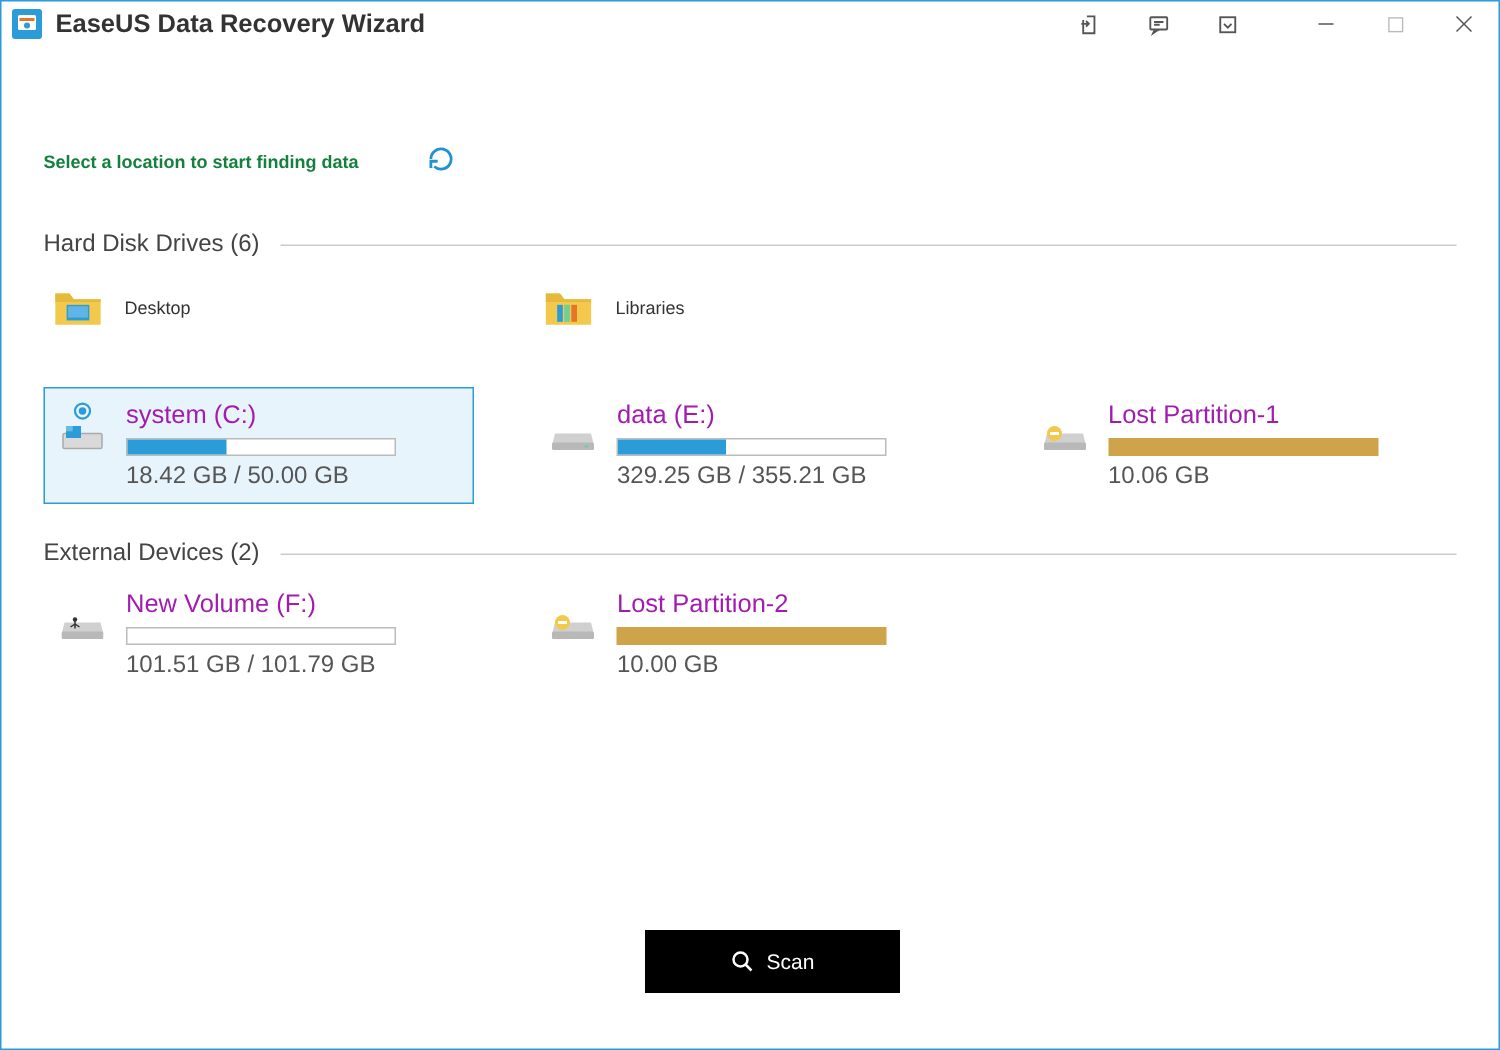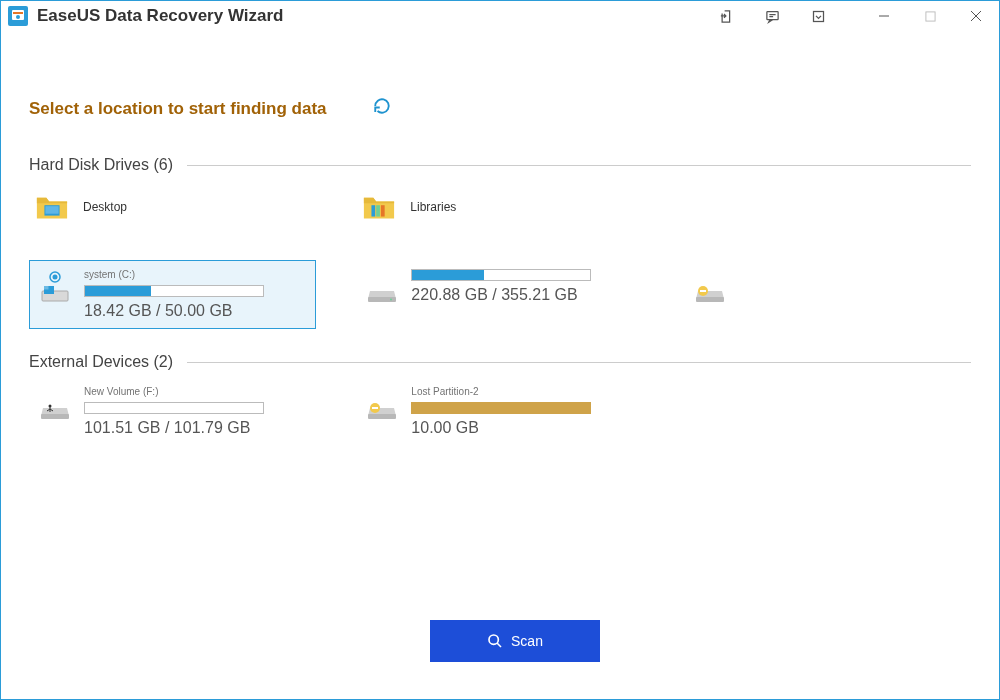--- a/index.html
+++ b/index.html
@@ -7,44 +7,44 @@
     
     
     .titlebar { height: 30px; display: flex; align-items: center; padding: 0 0 0 6px; }
     .app-icon { width: 22px; height: 22px; margin-right: 8px; }
     .app-title { font-size: 17px; font-weight: bold; color: #333; flex: 1; }
     .tb-icon { width: 46px; height: 30px; display: flex; align-items: center; justify-content: center; cursor: pointer; color: #555; }
     .tb-sep { width: 20px; }
     
     
     .content { padding: 66px 28px 0 28px; }
-    .headline { font-size: 17px; font-weight: bold; color: #a16207; display: flex; align-items: center; gap: 40px; }
+    .headline { font-size: 12px; font-weight: bold; color: #15803d; display: flex; align-items: center; gap: 40px; }
     .refresh { margin-left: 6px; color: #1f93cf; cursor: pointer; }
     
     .section-header { display: flex; align-items: center; margin-top: 36px; font-size: 16px; color: #444; }
     .section-header .line { flex: 1; height: 1px; background: #ccc; margin-left: 14px; }
     
     .grid { display: grid; grid-template-columns: repeat(3, 1fr); column-gap: 40px; row-gap: 22px; margin-top: 14px; }
     
     .folder-item { display: flex; align-items: center; padding: 8px 6px; cursor: pointer; border-radius: 2px; }
     .folder-icon { width: 34px; height: 30px; margin-right: 14px; }
     .folder-label { font-size: 12px; color: #333; }
     
     .drive-item { display: flex; align-items: flex-start; padding: 8px 6px 8px 4px; cursor: pointer; border: 1px solid transparent; }
     .drive-item.selected { border: 1px solid #2b9cd8; background: #e8f4fb; }
     .drive-icon-col { width: 42px; display: flex; flex-direction: column; align-items: center; }
     .radio { width: 12px; height: 12px; margin-bottom: 4px; }
     .drive-icon { width: 28px; height: 18px; }
     .drive-info { flex: 1; padding-left: 8px; }
-    .drive-name { font-size: 10px; color: #737373; margin-bottom: 5px; }
+    .drive-name { font-size: 17px; color: #a21caf; margin-bottom: 5px; }
     .bar-outer { width: 180px; height: 12px; border: 1px solid #bbb; background: #fff; position: relative; }
     .bar-inner { height: 100%; position: absolute; left: 0; top: 0; }
     .drive-size { font-size: 16px; color: #555; margin-top: 5px; }
     
-    .scan-btn { position: absolute; left: 430px; top: 620px; width: 170px; height: 42px; background: #1d4ed8; color: #fff; display: flex; align-items: center; justify-content: center; font-size: 14px; cursor: pointer; }
+    .scan-btn { position: absolute; left: 430px; top: 620px; width: 170px; height: 42px; background: #000000; color: #fff; display: flex; align-items: center; justify-content: center; font-size: 14px; cursor: pointer; }
     .scan-btn svg { margin-right: 8px; }
   </style>
 </head>
 <body>
 
 <div class="titlebar">
   <span class="app-icon">
     <svg viewBox="0 0 22 22">
         <rect x="1" y="1" width="20" height="20" rx="2" fill="#2b9cd8"></rect>
         <rect x="5" y="5" width="12" height="10" rx="1" fill="#fff"></rect>
@@ -167,38 +167,46 @@
           <span style="height:16px"></span>
         <span class="drive-icon">
           <svg viewBox="0 0 28 18">
               <path d="M2 6 L26 6 L28 14 L0 14 Z" fill="#d0d0d0"></path>
               <rect x="0" y="12" width="28" height="5" rx="1" fill="#b8b8b8"></rect>
               <circle cx="23" cy="14.5" r="1" fill="#6fcf97"></circle>
             </svg>
         </span>
       </div>
       <div class="drive-info">
+        <div class="drive-name">data (E:)</div>
         <div class="bar-outer">
             <div class="bar-inner" style="width: 40%; background: rgb(43, 156, 216);"></div>
           </div>
-        <div class="drive-size">220.88 GB / 355.21 GB</div>
+        <div class="drive-size">329.25 GB / 355.21 GB</div>
       </div>
     </div>
 
     <div class="drive-item">
       <div class="drive-icon-col">
           <span style="height:16px"></span>
         <span class="drive-icon">
           <svg viewBox="0 0 28 18">
               <path d="M2 6 L26 6 L28 14 L0 14 Z" fill="#d0d0d0"></path>
               <rect x="0" y="12" width="28" height="5" rx="1" fill="#b8b8b8"></rect>
               <circle cx="7" cy="6" r="5" fill="#f2c94c"></circle>
               <rect x="4" y="5" width="6" height="2" fill="#fff"></rect>
             </svg>
         </span>
+      </div>
+      <div class="drive-info">
+        <div class="drive-name">Lost Partition-1</div>
+        <div class="bar-outer" style="border:none">
+            <div class="bar-inner" style="width: 100%; background: rgb(207, 163, 73);"></div>
+          </div>
+        <div class="drive-size">10.06 GB</div>
       </div>
     </div>
   </div>
 
   <div class="section-header" style="margin-top:24px;">
     <span>External Devices (2)</span>
     <div class="line"></div>
   </div>
 
   <div class="grid" style="margin-top:6px;">

